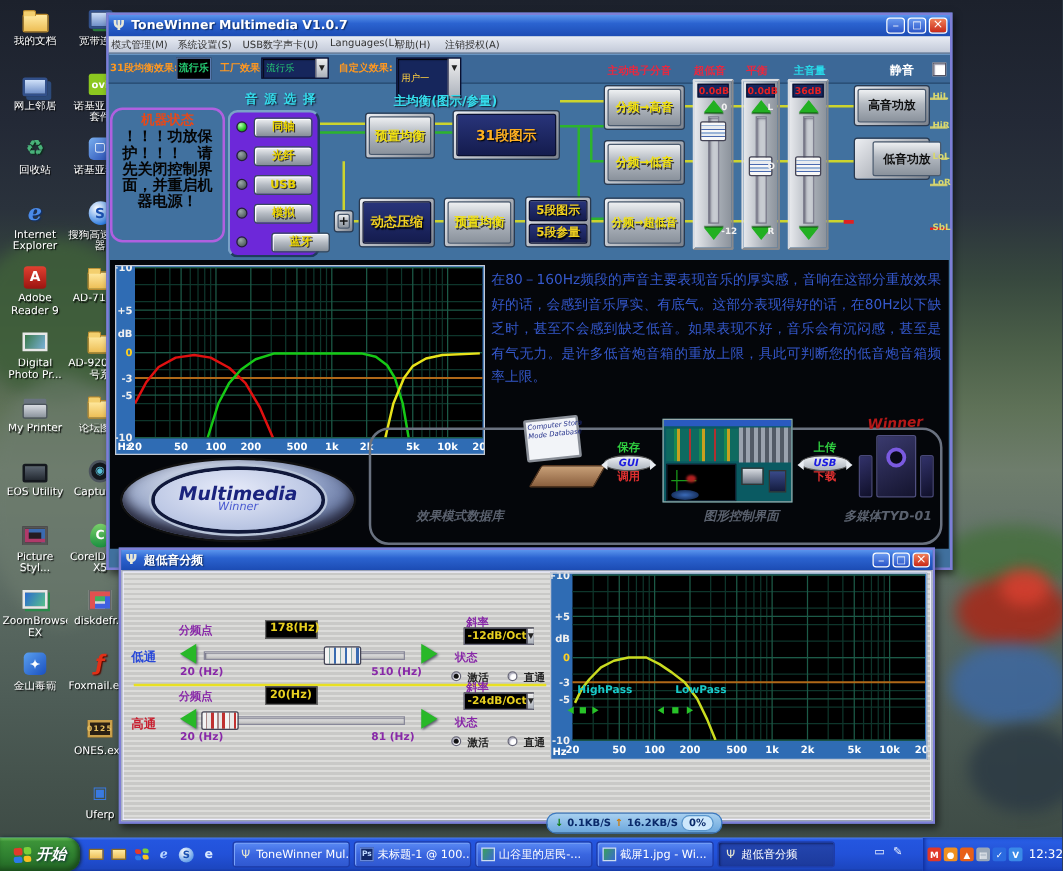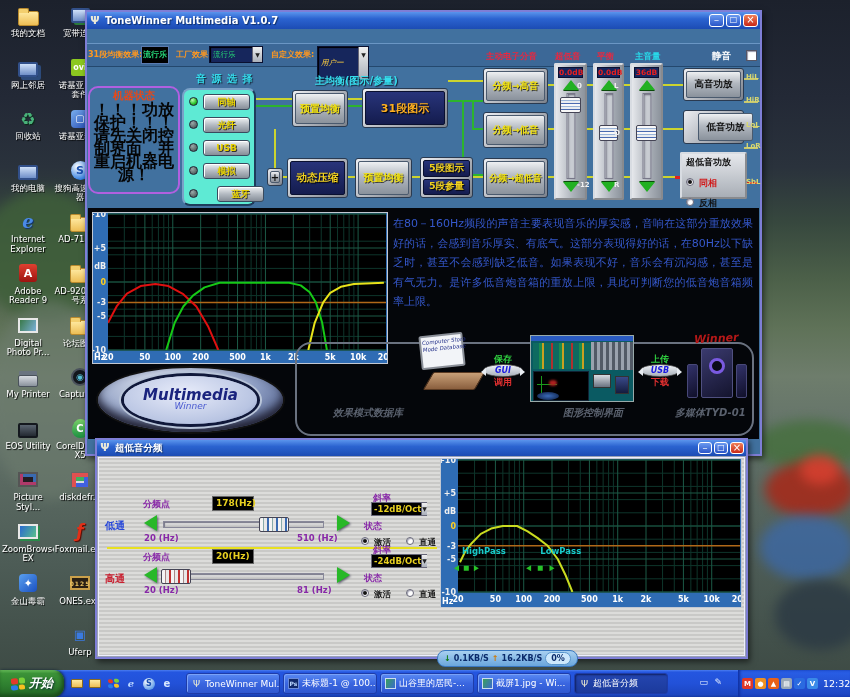--- a/index.html
+++ b/index.html
@@ -61,25 +61,25 @@
   .tb-label{position:absolute;font-size:8px;font-weight:bold;color:#ff9820;white-space:nowrap;}
   .tb-hdr{position:absolute;font-size:8.5px;font-weight:bold;white-space:nowrap;}
   .eq-box{position:absolute;background:#000;border:1px solid #5a7ab0;color:#25d075;font-size:8px;font-weight:bold;text-align:center;line-height:16px;}
   .dd{position:absolute;background:#16265c;border:1px solid #0a1030;box-shadow:inset 1px 1px 1px #000;display:flex;align-items:center;}
   .dd .dd-val{flex:1;font-size:7.5px;padding-left:3px;white-space:nowrap;overflow:hidden;}
   .dd .dd-arr{width:10px;height:100%;background:linear-gradient(#f0f0f0,#aab0ba);border-left:1px solid #667;color:#222;font-size:6px;text-align:center;line-height:15px;}
   .checkbox{position:absolute;width:11px;height:11px;background:#fff;border:1px solid #556;box-shadow:inset 1px 1px 1px #99a;}
 
   .status-box{position:absolute;border:2px solid #b060e0;border-radius:10px;padding:1px 3px;}
   .status-box .st{color:#e84818;font-weight:bold;font-size:10.5px;text-align:center;}
-  .status-box .sb{color:#050505;font-weight:bold;font-size:16px;line-height:13px;text-align:center;}
+  .status-box .sb{color:#050505;font-weight:bold;font-size:12px;line-height:13px;text-align:center;}
 
   .cy-hdr{position:absolute;color:#35dcec;font-weight:bold;font-size:10px;white-space:nowrap;text-shadow:1px 1px 1px #123;}
 
-  .src-panel{position:absolute;background:#5eead4;border:2px solid;border-color:#7aa2c8 #1e3c5c #1e3c5c #7aa2c8;border-radius:8px;}
+  .src-panel{position:absolute;background:#6d28d9;border:2px solid;border-color:#7aa2c8 #1e3c5c #1e3c5c #7aa2c8;border-radius:8px;}
   .led{position:absolute;width:9px;height:9px;border-radius:50%;background:radial-gradient(circle at 35% 30%,#9aa8a8,#3a4848);border:1px solid #223;}
   .led.on{background:radial-gradient(circle at 35% 30%,#b8ffb0,#28c028 60%,#0a7a0a);}
   .src-btn{position:absolute;width:47px;height:16px;background:linear-gradient(180deg,#f0f2f4,#b4bac2 50%,#868e98);border:1px solid #394a5e;border-radius:3px;box-shadow:inset 1px 1px 0 #fff;color:#e8d200;font-size:9px;font-weight:bold;text-align:center;line-height:14px;text-shadow:1px 1px 0 #333;cursor:pointer;}
 
   .bevel{position:absolute;background:linear-gradient(135deg,#eceef2,#7c828c);border:1px solid #2a3a50;border-radius:3px;padding:2px;}
   .gbtn{width:100%;height:100%;background:linear-gradient(180deg,#eef0f2,#b2b8c0 45%,#8a929c);border:1px solid #4a5a6e;border-radius:2px;display:flex;align-items:center;justify-content:center;color:#f0e010;font-weight:bold;text-shadow:1px 1px 0 #333;cursor:pointer;}
   .gbtn.dark-text{color:#111;text-shadow:none;}
   .nbtn{width:100%;height:100%;background:linear-gradient(180deg,#28347a,#141c4e);border:1px solid #0a1030;border-radius:2px;display:flex;align-items:center;justify-content:center;color:#f0d020;font-weight:bold;text-shadow:1px 1px 1px #000;cursor:pointer;}
 
   .wire{position:absolute;z-index:1;}
@@ -204,26 +204,20 @@
         <div class="lbl">网上邻居</div>
       </div>
       <div class="desk-item">
         <div class="di">
           <span class="ic-recycle-bin">♻</span>
         </div>
         <div class="lbl">回收站</div>
       </div>
       <div class="desk-item">
         <div class="di">
-          <span class="ic-my-computer"></span>
-        </div>
-        <div class="lbl">我的电脑</div>
-      </div>
-      <div class="desk-item">
-        <div class="di">
           <span class="ic-ie">e</span>
         </div>
         <div class="lbl">Internet Explorer</div>
       </div>
       <div class="desk-item">
         <div class="di">
           <span class="ic-pdf">A</span>
         </div>
         <div class="lbl">Adobe Reader 9</div>
       </div>
@@ -348,31 +342,39 @@
   <div class="xp-window" id="main-window" style="left:85px;top:10px;width:677px;height:446px;">
     <div class="titlebar">
       <span class="fork-icon">Ψ</span>
       <span class="t-text">ToneWinner Multimedia V1.0.7</span>
       <span class="tbtns">
         <span class="tbtn min"></span>
         <span class="tbtn max"></span>
         <span class="tbtn close"></span>
       </span>
     </div>
+    <div id="menubar">
+        <span class="menu-item" style="left: 2px;">模式管理(M)</span>
+        <span class="menu-item" style="left: 55px;">系统设置(S)</span>
+        <span class="menu-item" style="left: 107px;">USB数字声卡(U)</span>
+        <span class="menu-item" style="left: 177px;">Languages(L)</span>
+        <span class="menu-item" style="left: 229px;">帮助(H)</span>
+        <span class="menu-item" style="left: 269px;">注销授权(A)</span>
+      </div>
 
     <div id="mw-toolbar"></div>
     <span class="tb-label" style="left:1px;top:37px;">31段均衡效果:</span>
     <div class="eq-box" style="left:54px;top:34px;width:28px;height:18px;">流行乐</div>
     <span class="tb-label" style="left:89px;top:37px;">工厂效果:</span>
     <div class="dd" style="left:122px;top:34px;width:54px;height:17px;">
       <span class="dd-val" style="color:#25d075;">流行乐</span>
       <span class="dd-arr">▼</span>
     </div>
     <span class="tb-label" style="left:184px;top:37px;">自定义效果:</span>
-    <div class="dd" style="left:230px;top:34px;width:52px;height:34px;font-style:italic;">
+    <div class="dd" style="left:230px;top:34px;width:52px;height:34px;">
       <span class="dd-val" style="color:#ffd040;">用户一</span>
       <span class="dd-arr">▼</span>
     </div>
     <span class="tb-hdr" style="left:399px;top:39px;color:#e82840;">主动电子分音</span>
     <span class="tb-hdr" style="left:468px;top:39px;color:#e82840;">超低音</span>
     <span class="tb-hdr" style="left:510px;top:39px;color:#e82840;">平衡</span>
     <span class="tb-hdr" style="left:548px;top:39px;color:#28d8e8;">主音量</span>
     <span class="tb-hdr" style="left:625px;top:38px;color:#fff;font-size:9.5px;">静音</span>
     <span class="checkbox" style="left:659px;top:38px;"></span>
 
@@ -478,25 +480,20 @@
           <div class="sthumb" style="top: 59.5px;"></div>
           <div class="tri-dn" style="top: 117px;"></div>
         </div>
       </div>
 
     <div class="bevel" style="left:596px;top:56px;width:61px;height:33px;z-index:2;">
       <div class="gbtn dark-text" style="font-size:9.5px;">高音功放</div>
     </div>
     <div class="bevel" style="left:596px;top:98px;width:61px;height:34px;z-index:2;">
       <div class="gbtn dark-text" style="font-size:9.5px;margin-left:12px;">低音功放</div>
-    </div>
-    <div class="subamp" style="left:593px;top:140px;width:67px;height:47px;z-index:2;">
-      <div class="sa-t">超低音功放</div>
-      <div style="margin-top:2px;"><span class="radio sel"></span> <span style="font-size:9px;font-weight:bold;color:#d01818;">同相</span></div>
-      <div style="margin-top:1px;"><span class="radio"></span> <span style="font-size:9px;font-weight:bold;color:#111;">反相</span></div>
     </div>
     <div id="port-labels">
         <span class="port-lbl" style="left: 659px; top: 61px;">HiL</span>
         <span class="port-lbl" style="left: 659px; top: 84px;">HiR</span>
         <span class="port-lbl" style="left: 659px; top: 109px;">LoL</span>
         <span class="port-lbl" style="left: 659px; top: 130px;">LoR</span>
         <span class="port-lbl" style="left: 659px; top: 166px;">SbL</span>
       </div>
 
     <div class="black-panel" style="left:1px;top:196px;width:671px;height:231px;"></div>

